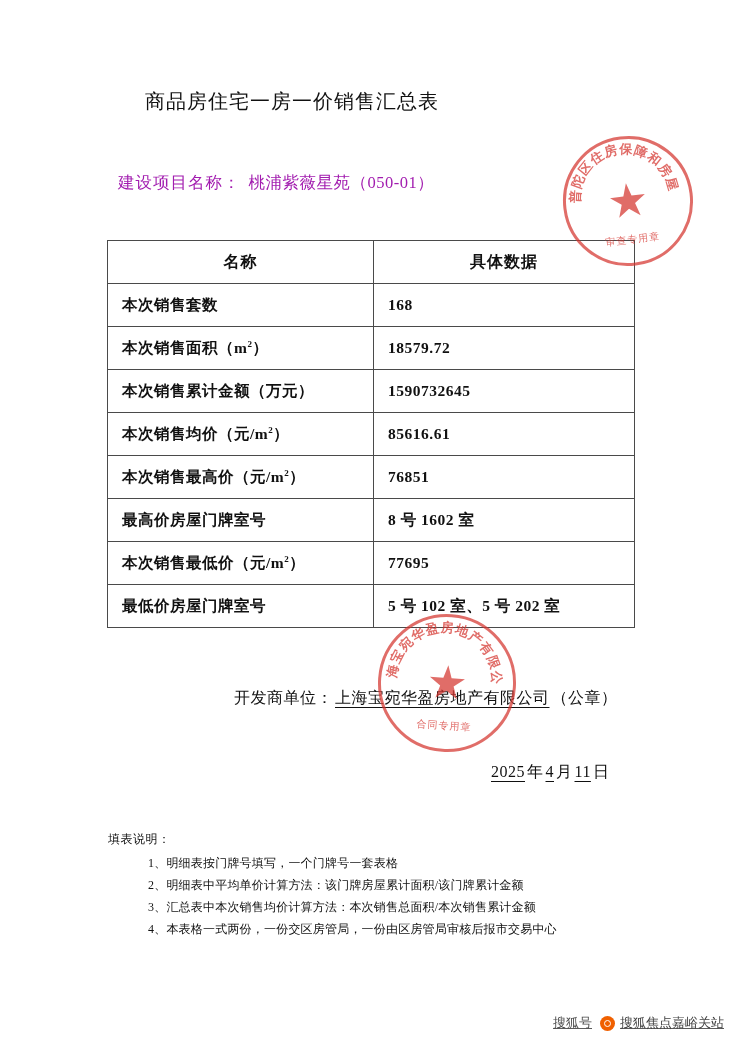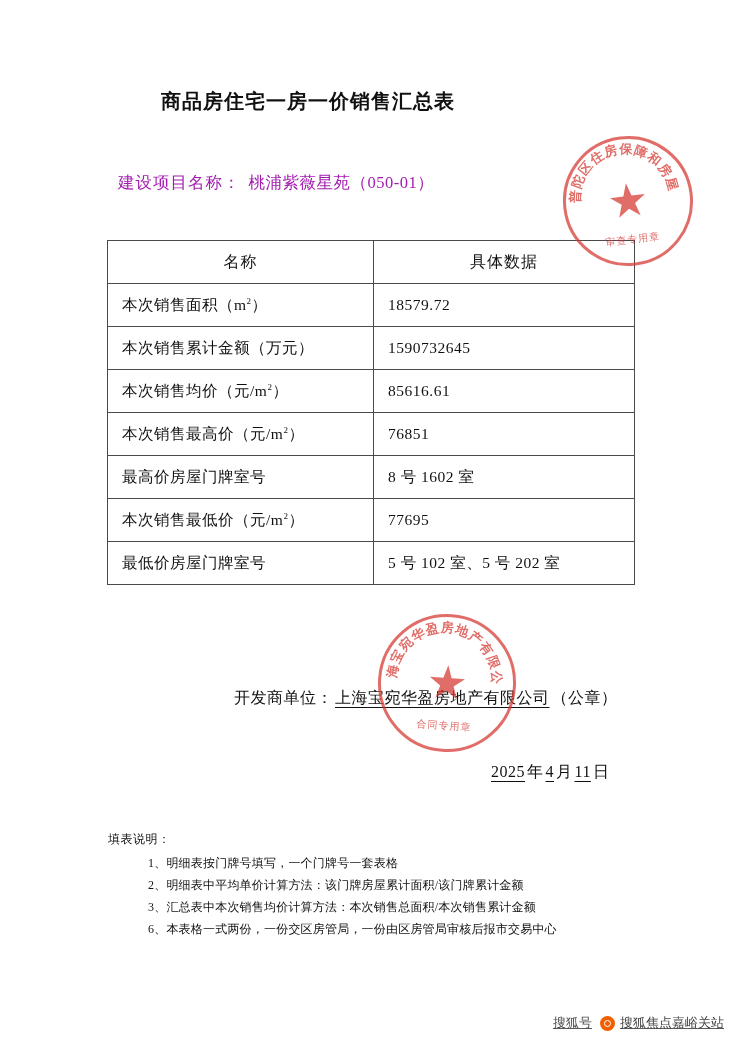--- a/index.html
+++ b/index.html
@@ -16,25 +16,25 @@
     overflow: hidden;
   }
   .page {
     position: relative;
     width: 740px;
     height: 1046px;
   }
   .doc-title {
     position: absolute;
     top: 88px;
-    left: 16px;
+    left: 0;
     width: 584px;
     text-align: center;
     font-size: 20px;
-    font-weight: bold;
+    font-weight: normal;
     letter-spacing: 1px;
     color: #111;
   }
   .project-line {
     position: absolute;
     top: 172px;
     left: 118px;
     font-size: 16.5px;
     color: #a21caf;
     letter-spacing: 0.5px;
@@ -51,21 +51,21 @@
     top: 240px;
     left: 107px;
     width: 527px;
     border-collapse: collapse;
     table-layout: fixed;
   }
   table.summary td, table.summary th {
     border: 1px solid #4a4a4a;
     height: 42px;
     font-size: 15.5px;
-    font-weight: normal;
+    font-weight: bold;
     padding: 0 14px;
     vertical-align: middle;
     color: #111;
   }
   table.summary th {
     text-align: center;
     font-size: 16px;
     letter-spacing: 1px;
   }
   table.summary col.c1 { width: 266px; }
@@ -233,20 +233,24 @@
         <col class="c2">
       </colgroup>
     <thead>
       <tr>
         <th>名称</th>
         <th>具体数据</th>
       </tr>
     </thead>
     <tbody>
       <tr>
+        <td class="name-cell">本次销售套数</td>
+        <td class="value-cell">168</td>
+      </tr>
+      <tr>
         <td class="name-cell"><span>本次销售面积（m</span><sup>2</sup><span>）</span></td>
         <td class="value-cell">18579.72</td>
       </tr>
       <tr>
         <td class="name-cell">本次销售累计金额（万元）</td>
         <td class="value-cell">1590732645</td>
       </tr>
       <tr>
         <td class="name-cell"><span>本次销售均价（元/m</span><sup>2</sup><span>）</span></td>
         <td class="value-cell">85616.61</td>
@@ -276,21 +280,21 @@
 
   <div class="date-line">
     <span class="date-num">2025</span><span>年</span><span class="date-num">4</span><span>月</span><span class="date-num">11</span><span>日</span>
   </div>
 
   <div class="notes">
     <div class="note-title">填表说明：</div>
     <div class="note-item">1、明细表按门牌号填写，一个门牌号一套表格</div>
     <div class="note-item">2、明细表中平均单价计算方法：该门牌房屋累计面积/该门牌累计金额</div>
     <div class="note-item">3、汇总表中本次销售均价计算方法：本次销售总面积/本次销售累计金额</div>
-    <div class="note-item">6、本表格一式两份，一份交区房管局，一份由区房管局审核后报市交易中心</div>
+    <div class="note-item">4、本表格一式两份，一份交区房管局，一份由区房管局审核后报市交易中心</div>
   </div>
 
   <div class="seal seal-1">
     <div class="seal-text">
       <svg viewBox="0 0 118 118" width="118" height="118">
         <defs>
           <path id="arc1" d="M 14,59 A 45,45 0 0 1 104,59" fill="none"></path>
         </defs>
         <text font-size="13" font-weight="bold" fill="#d5352f" font-family="'Liberation Serif', serif">
           <textPath href="#arc1" startOffset="50%" text-anchor="middle">上海市普陀区住房保障和房屋管理局</textPath>

